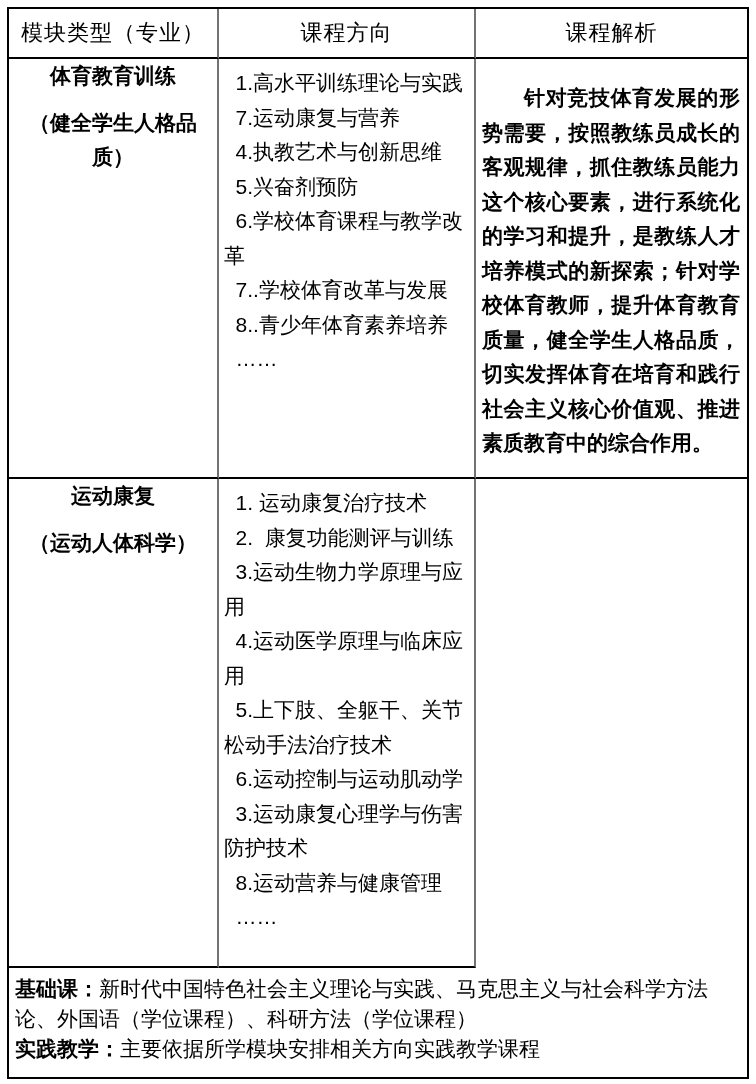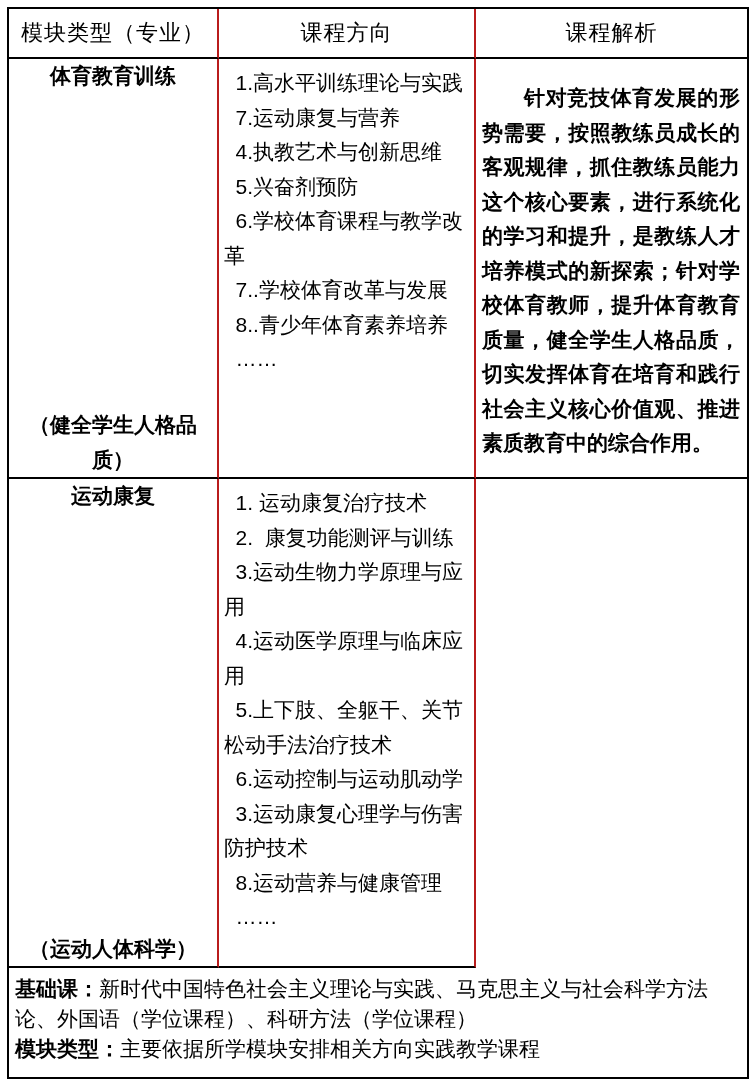--- a/index.html
+++ b/index.html
@@ -18,43 +18,44 @@
     top: 7px;
     width: 742px;
     height: 1072px;
     border: 2px solid #000000;
     display: grid;
     grid-template-columns: 210px 257px 1fr;
     grid-template-rows: 50px 420px 489px 1fr;
     background: #ffffff;
   }
   .cell {
-    border-right: 2px solid #b91c1c;
+    border-right: 2px solid #737373;
     border-bottom: 2px solid #000000;
     overflow: hidden;
     font-size: 21px;
     line-height: 34.5px;
   }
   .cell.last-col { border-right: none; }
   .cell.last-row { border-bottom: none; }
   .header-cell {
     display: flex;
     align-items: center;
     justify-content: center;
     font-size: 22px;
     font-weight: normal;
     letter-spacing: 1px;
   }
   .module-cell {
     display: flex;
     flex-direction: column;
     align-items: center;
-    justify-content: space-between;
+    justify-content: flex-start;
     font-weight: bold;
     text-align: center;
+    gap: 12px;
   }
   .courses-cell {
     padding: 7px 6px 4px 5px;
   }
   .course-item {
     text-indent: 0.55em;
     white-space: pre-wrap;
   }
   .analysis-cell {
     padding: 22px 7px 4px 6px;
@@ -113,18 +114,18 @@
       <div class="course-item">3.运动康复心理学与伤害防护技术</div>
       <div class="course-item">8.运动营养与健康管理</div>
       <div class="course-item">……</div>
     </div>
 
     <div class="cell footer-cell last-col last-row">
       <div class="footer-line">
         <span class="label">基础课：</span><span>新时代中国特色社会主义理论与实践、马克思主义与社会科学方法论、外国语（学位课程）、科研方法（学位课程）</span>
       </div>
       <div class="footer-line">
-        <span class="label">模块类型：</span><span>主要依据所学模块安排相关方向实践教学课程</span>
+        <span class="label">实践教学：</span><span>主要依据所学模块安排相关方向实践教学课程</span>
       </div>
     </div>
 
   </div>
 </div>
 
 </body></html>

